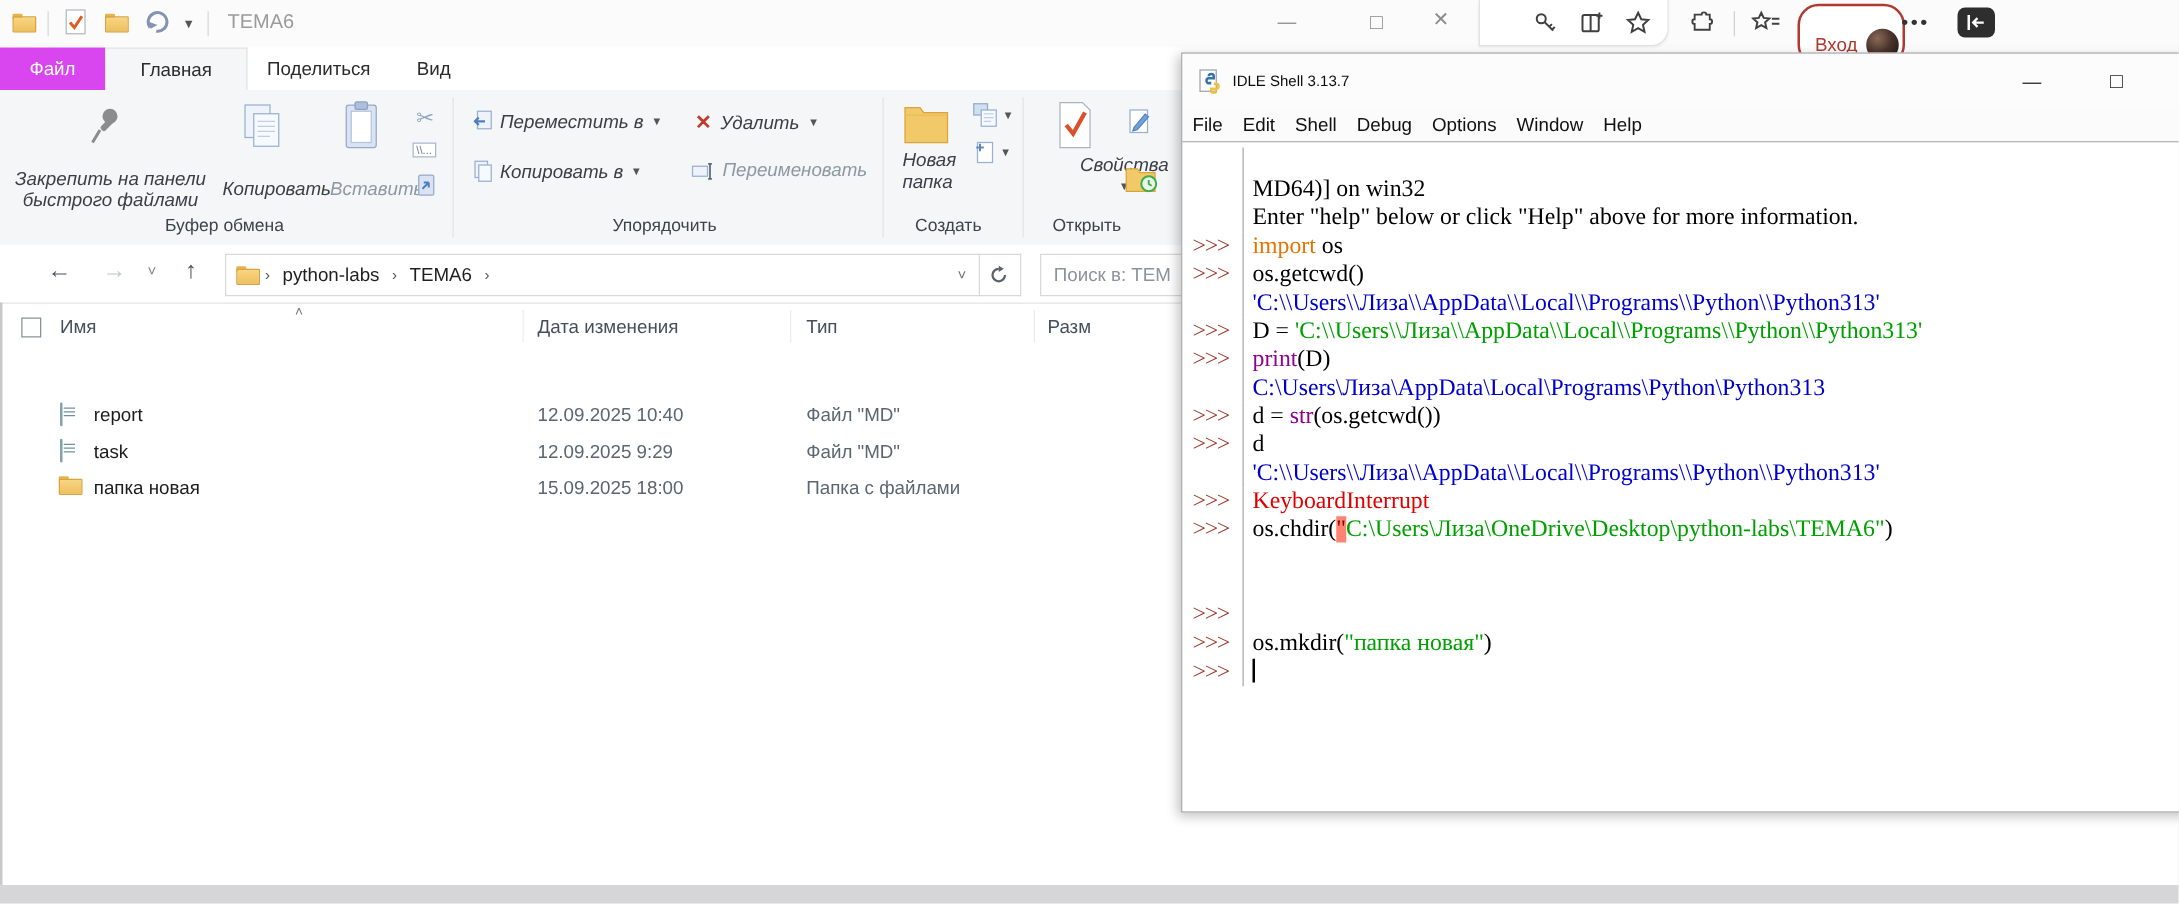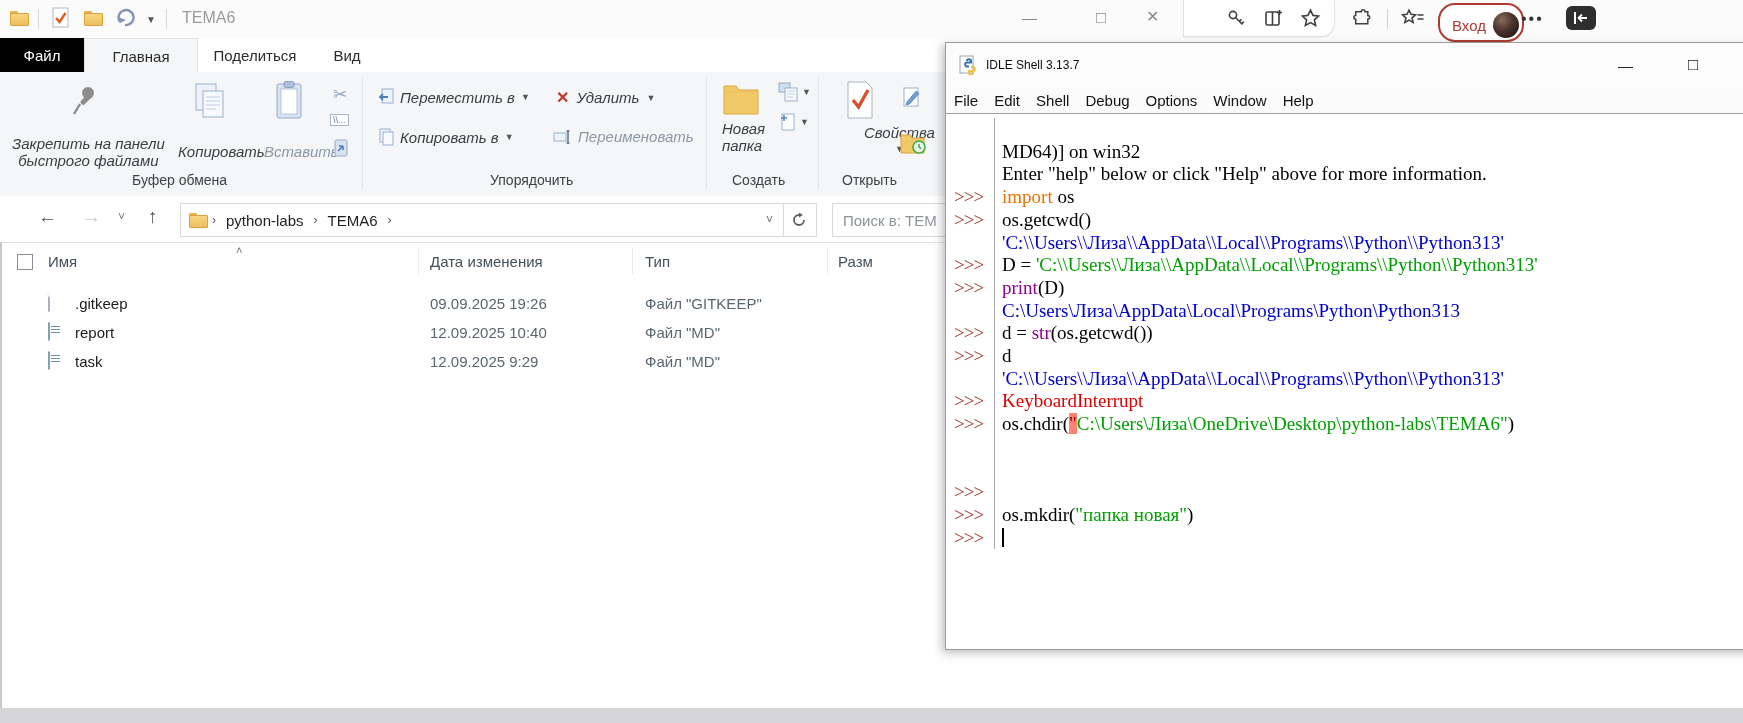--- a/index.html
+++ b/index.html
@@ -10,33 +10,33 @@
 
   
   .topbar{left:0;top:0;width:1743px;height:38px;background:#fbfbfb;}
   .qat-title{color:#9b9b9b;font-size:16px;}
   .qat-sep{width:1px;height:20px;background:#d9d9d9;}
   .winbtn{color:#8b8b8b;font-size:15px;line-height:1;}
   .omni-end{background:#fff;border:1px solid #e2e2e2;border-top:none;
             border-radius:0 0 14px 0;box-shadow:0 1px 2px rgba(0,0,0,.06);}
   .edge-ic{stroke:#404040;fill:none;stroke-width:1.6;}
   .pill{border:2px solid #b03a31;border-radius:17px;background:#fff;display:flex;
-        align-items:center;gap:7px;padding:7px 3px 2px 12px;}
+        align-items:center;gap:7px;padding:18px 3px 2px 12px;}
   .pill-label{color:#b03a31;font-size:15px;}
   .avatar{width:26px;height:26px;border-radius:50%;
           background:radial-gradient(circle at 35% 30%,#8a6a58 0%,#4a332b 45%,#17100f 100%);}
   .dots{color:#333;font-size:16px;letter-spacing:2px;}
   .side-toggle{width:30px;height:24px;background:#2e2e2e;border-radius:6px;
                display:flex;align-items:center;justify-content:center;}
 
   
   .tabs-row{left:0;top:38px;width:945px;height:34px;background:#fff;border-bottom:1px solid #e4e4e4;}
   .tab{position:absolute;top:0;height:34px;display:flex;align-items:center;justify-content:center;
        font-size:15px;color:#2b2b2b;}
-  .tab-file{background:#000000;color:#fff;}
+  .tab-file{background:#d946ef;color:#fff;}
   .tab-active{background:#f5f6f7;border:1px solid #e4e4e4;border-bottom:none;}
   .ribbon{left:0;top:72px;width:945px;height:124px;background:#f5f6f7;border-bottom:1px solid #e1e1e1;}
   .rb-label{font-size:15px;color:#3a3f45;white-space:nowrap;font-style:italic;}
   .rb-label.dim{color:#8d98a5;}
   .rb-group-label{font-size:14px;color:#3c434a;}
   .vsep{width:1px;background:#e1e3e6;}
   .caret{font-size:9px;color:#555;}
   .scissors{color:#8fa3c2;font-size:17px;}
   .del-x{color:#bf3a2b;font-weight:bold;font-size:16px;}
 
@@ -333,41 +333,43 @@
   <div class="abs checkbox" style="left:17px;top:254px;"></div>
   <div class="abs sort-ch" style="left:236px;top:244px;">˄</div>
   <div class="abs colhead" style="left:48px;top:253px;">Имя</div>
   <div class="abs col-sep" style="left:418px;top:248px;"></div>
   <div class="abs colhead" style="left:430px;top:253px;">Дата изменения</div>
   <div class="abs col-sep" style="left:632px;top:248px;"></div>
   <div class="abs colhead" style="left:645px;top:253px;">Тип</div>
   <div class="abs col-sep" style="left:827px;top:248px;"></div>
   <div class="abs colhead" style="left:838px;top:253px;">Разм</div>
 
-  <div class="abs" style="left:0;top:290px;width:940px;height:28px;">
-    <span class="abs ic-doc" style="left:48px;top:4px;"></span>
-    <span class="abs fname" style="left:75px;top:5px;">.gitkeep</span>
-    <span class="abs fmeta" style="left:430px;top:5px;">09.09.2025 19:26</span>
-    <span class="abs fmeta" style="left:645px;top:5px;">Файл "GITKEEP"</span>
-  </div>
 
   <div class="abs" style="left:0;top:319px;width:940px;height:28px;">
     <span class="abs ic-md" style="left:48px;top:4px;"></span>
     <span class="abs fname" style="left:75px;top:5px;">report</span>
     <span class="abs fmeta" style="left:430px;top:5px;">12.09.2025 10:40</span>
     <span class="abs fmeta" style="left:645px;top:5px;">Файл "MD"</span>
   </div>
 
   <div class="abs" style="left:0;top:348px;width:940px;height:28px;">
     <span class="abs ic-md" style="left:48px;top:4px;"></span>
     <span class="abs fname" style="left:75px;top:5px;">task</span>
     <span class="abs fmeta" style="left:430px;top:5px;">12.09.2025 9:29</span>
     <span class="abs fmeta" style="left:645px;top:5px;">Файл "MD"</span>
   </div>
 
+  <div class="abs" style="left:0;top:377px;width:940px;height:28px;">
+    <span class="abs" style="left:47px;top:4px;">
+        <span class="ic-folder" style="display:block;"></span>
+      </span>
+    <span class="abs fname" style="left:75px;top:5px;">папка новая</span>
+    <span class="abs fmeta" style="left:430px;top:5px;">15.09.2025 18:00</span>
+    <span class="abs fmeta" style="left:645px;top:5px;">Папка с файлами</span>
+  </div>
 
   <div class="abs left-edge"></div>
   <div class="abs bottom-strip"></div>
 
   <div class="abs idle">
     <div class="idle-title">
       <span style="margin-left:13px;">
         <svg width="18" height="20" viewBox="0 0 18 20">
             <rect x="1" y="1" width="13" height="17" fill="#fff" stroke="#9aa4ae"></rect>
             <path d="M8 6 c0 -2.4 4 -2.4 4 0 v1.6 h-4 c-2.4 0 -2.4 4 0 4 h1 v-1.2" fill="none" stroke="#3573a8" stroke-width="2"></path>

